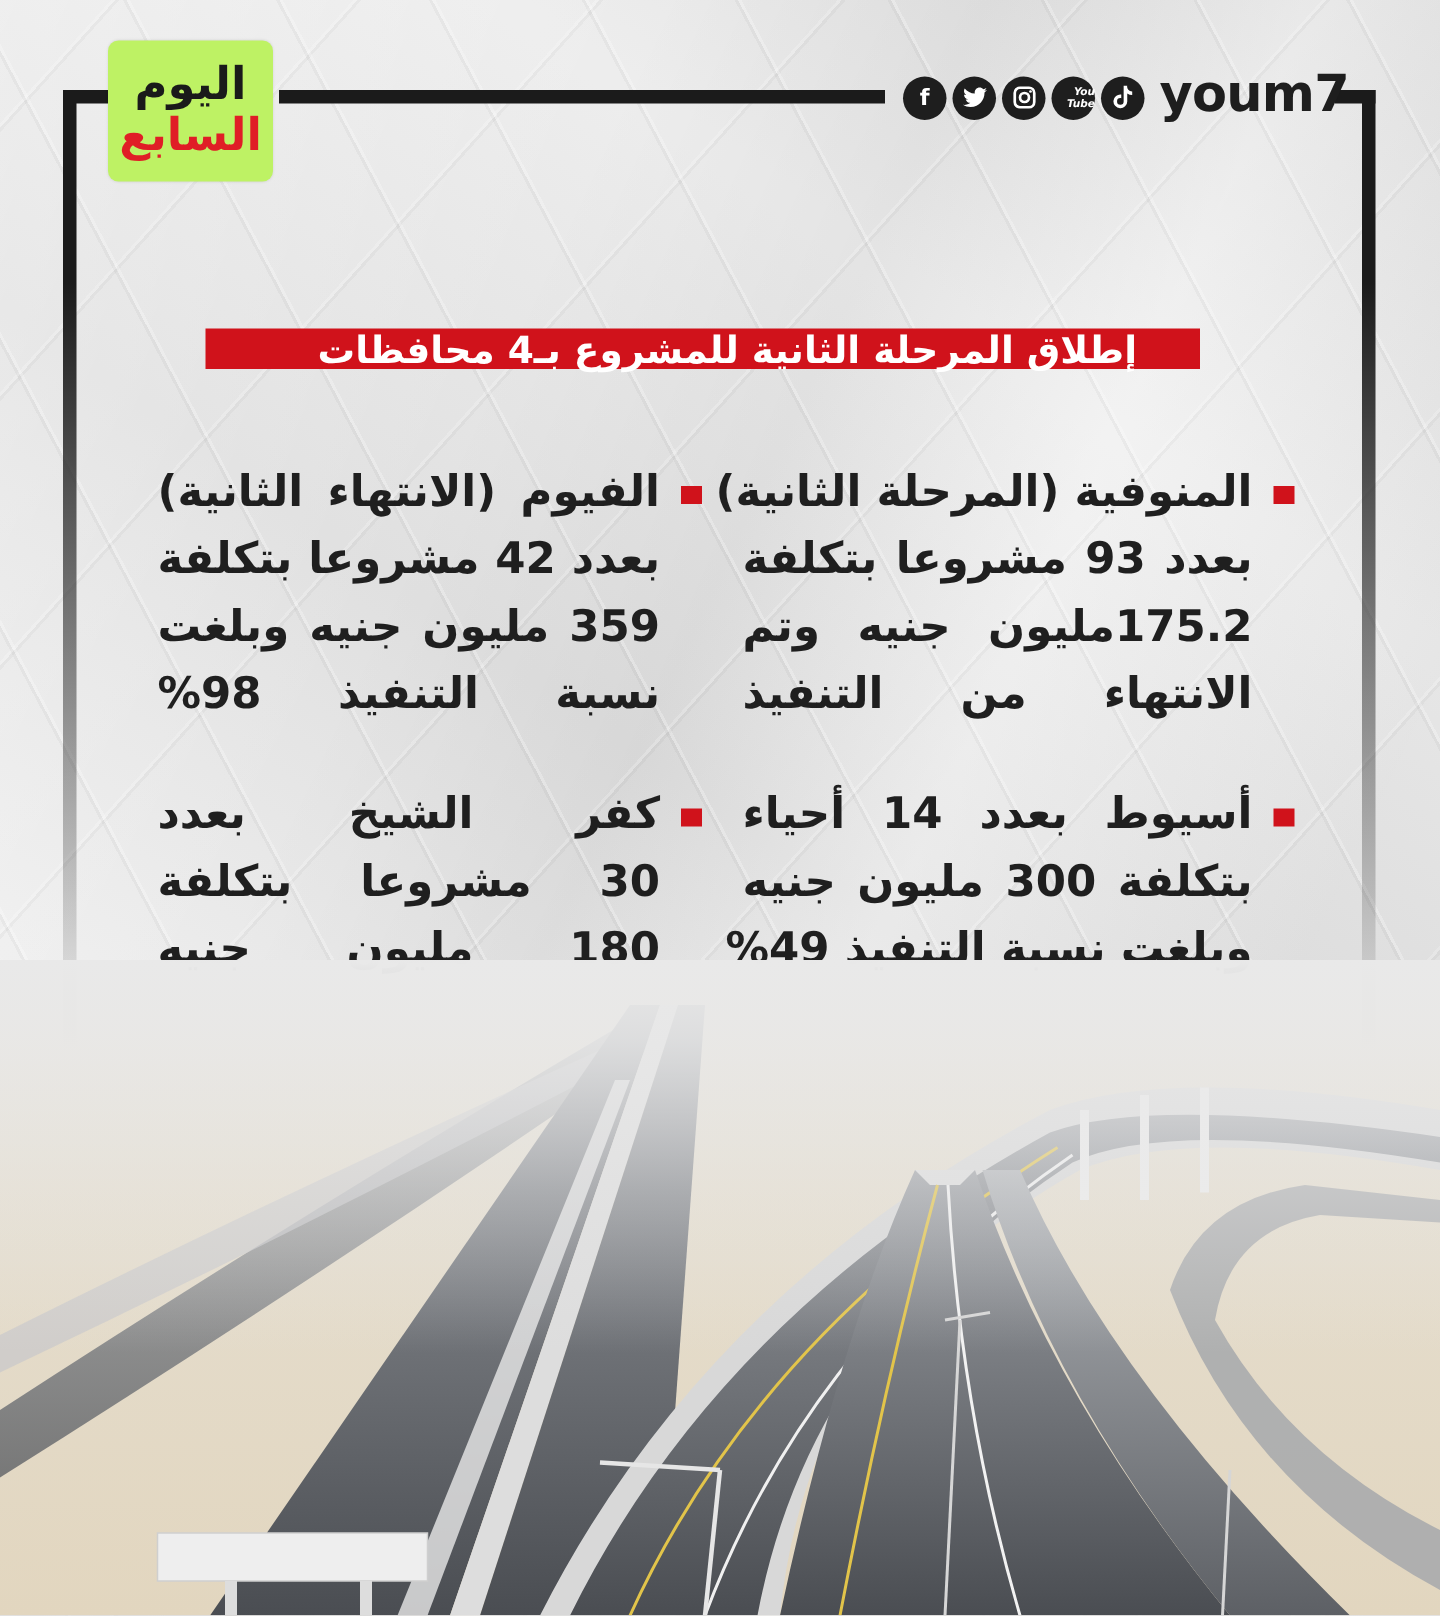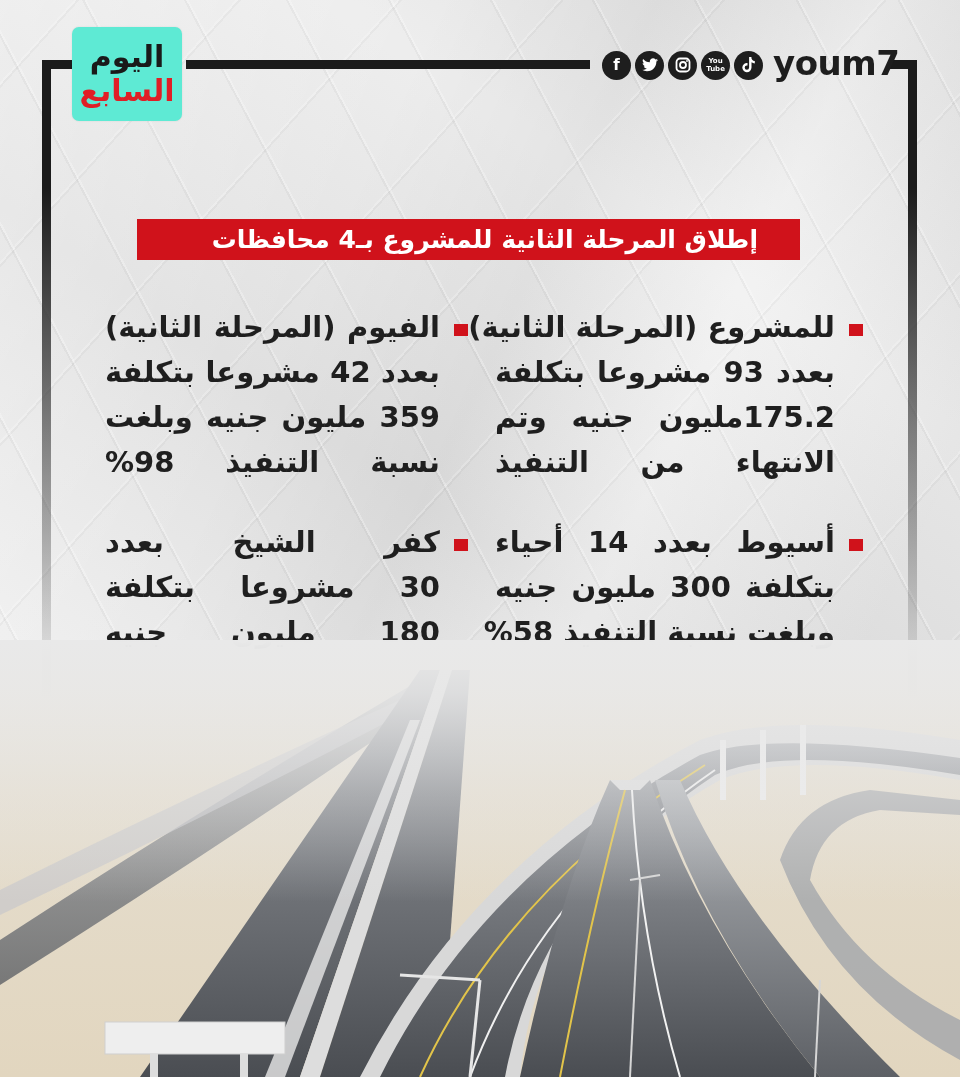--- a/index.html
+++ b/index.html
@@ -33,51 +33,51 @@
   
   .frame-top-left { position:absolute; left:42px; top:60px; width:36px; height:9px; background:#1b1b1b; }
   .frame-top-mid { position:absolute; left:186px; top:60px; width:404px; height:9px; background:#1b1b1b; }
   .frame-top-right { position:absolute; left:890px; top:60px; width:27px; height:9px; background:#1b1b1b; }
   .frame-left { position:absolute; left:42px; top:60px; width:9px; height:640px; background:linear-gradient(to bottom, #1b1b1b 0%, #1b1b1b 20%, rgba(40,40,40,0.6) 55%, rgba(60,60,60,0) 100%); }
   .frame-right { position:absolute; left:908px; top:60px; width:9px; height:640px; background:linear-gradient(to bottom, #1b1b1b 0%, #1b1b1b 20%, rgba(40,40,40,0.6) 55%, rgba(60,60,60,0) 100%); }
 
   
   .logo {
     position:absolute; left:72px; top:27px; width:110px; height:94px;
-    background:#5eead4; border-radius:7px;
+    background:#bef264; border-radius:7px;
     display:flex; flex-direction:column; align-items:center; justify-content:center;
     box-shadow:0 0 2px rgba(0,0,0,0.1);
   }
   .logo .l1, .logo .l2 {
     font-family:"DejaVu Sans", sans-serif; font-weight:bold; font-size:30px; line-height:34px;
     color:#1a1a1a; direction:rtl; letter-spacing:-1px;
   }
   .logo .red { color:#e01e26; }
 
   
   .social {
     position:absolute; left:602px; top:47px; height:36px;
     display:flex; align-items:center; gap:4px;
   }
   .social .ic {
     width:29px; height:29px; border-radius:50%; background:#1e1e1e;
     color:#fff; display:flex; align-items:center; justify-content:center;
     font-family:"DejaVu Sans", sans-serif; font-weight:bold; font-size:15px;
   }
-  .social .ic.yt { font-size:7px; line-height:8px; text-align:center; flex-direction:column; }
+  .social .ic.yt { font-size:7px; line-height:8px; text-align:right; flex-direction:column;font-style:italic; }
   .social .brand {
     font-family:"DejaVu Sans", sans-serif; font-weight:bold; font-size:34px; color:#1e1e1e;
     margin-left:6px; letter-spacing:-0.5px; line-height:30px; margin-top:-4px;
   }
 
   
   .banner {
-    position:absolute; left:137px; top:219px; width:663px; height:41px;
+    position:absolute; left:137px; top:219px; width:663px; height:27px;
     background:#d0121b;
-    display:flex; align-items:center; justify-content:flex-end; padding-right:42px;
+    display:flex; justify-content:flex-end; padding-right:42px;
   }
   .banner span {
     color:#fff; font-family:"DejaVu Sans", sans-serif; font-weight:bold; font-size:25px;
     direction:rtl; white-space:nowrap;
   }
 
   
   .block {
     position:absolute; direction:rtl; text-align:justify;
     font-family:"DejaVu Sans", sans-serif; font-weight:bold; color:#1f1f1f;
@@ -190,39 +190,39 @@
   </div>
   <div class="brand">youm7</div>
 </div>
 
 <div class="banner">
   <span>إطلاق المرحلة الثانية للمشروع بـ4 محافظات</span>
 </div>
 
 <div class="block b-menoufia">
   <div class="bullet"></div>
-  <span class="line">للمشروع (المرحلة الثانية)</span>
+  <span class="line">المنوفية (المرحلة الثانية)</span>
   <span class="line">بعدد 93 مشروعا بتكلفة</span>
   <span class="line">175.2مليون جنيه وتم</span>
   <span class="line">الانتهاء من التنفيذ</span>
 </div>
 
 <div class="block b-fayoum">
   <div class="bullet"></div>
-  <span class="line">الفيوم (المرحلة الثانية)</span>
+  <span class="line">الفيوم (الانتهاء الثانية)</span>
   <span class="line">بعدد 42 مشروعا بتكلفة</span>
   <span class="line">359 مليون جنيه وبلغت</span>
   <span class="line">نسبة التنفيذ 98%</span>
 </div>
 
 <div class="block b-assiut">
   <div class="bullet"></div>
   <span class="line">أسيوط بعدد 14 أحياء</span>
   <span class="line">بتكلفة 300 مليون جنيه</span>
-  <span class="line">وبلغت نسبة التنفيذ 58%</span>
+  <span class="line">وبلغت نسبة التنفيذ 49%</span>
 </div>
 
 <div class="block b-kafr">
   <div class="bullet"></div>
   <span class="line">كفر الشيخ بعدد</span>
   <span class="line">30 مشروعا بتكلفة</span>
   <span class="line">180 مليون جنيه</span>
 </div>
 
 </body></html>

